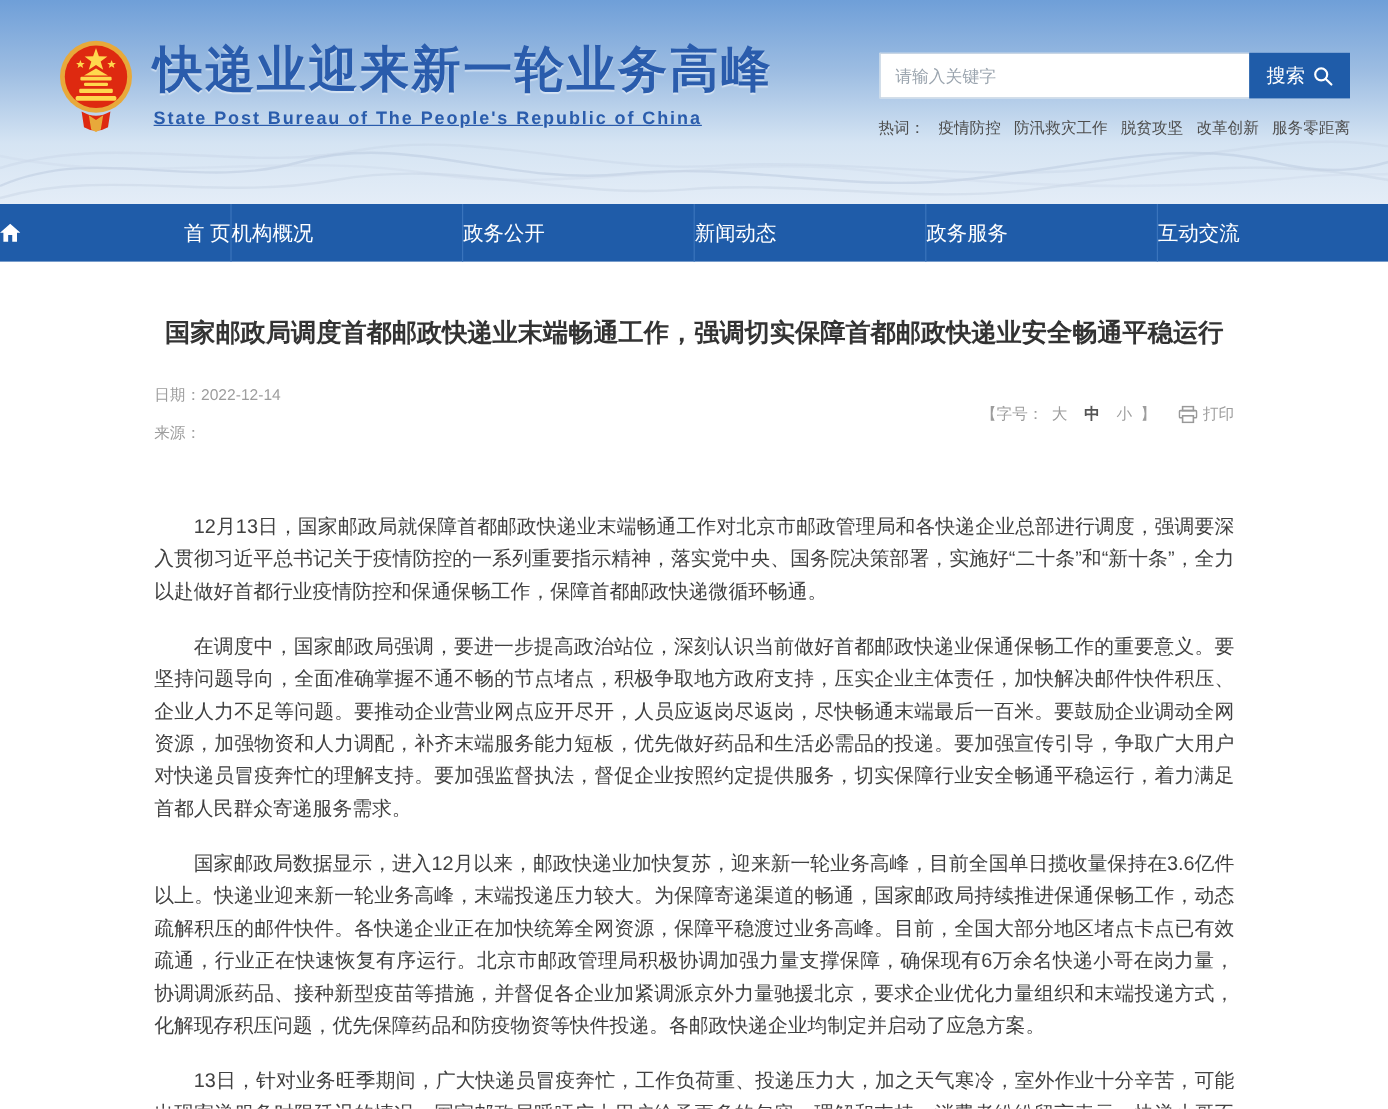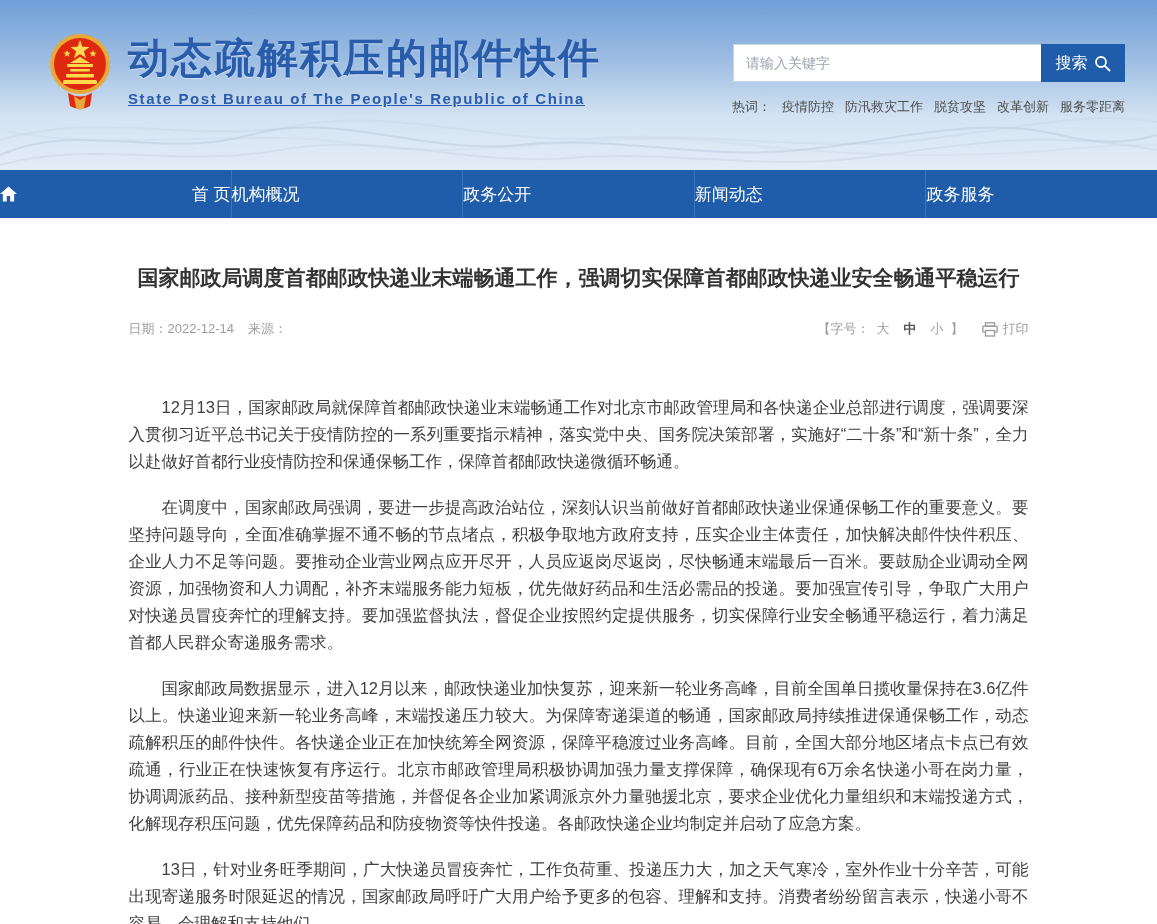--- a/index.html
+++ b/index.html
@@ -121,21 +121,21 @@
     line-height: 32px;
   }
   .article-meta {
     margin-top: 26px;
     display: flex;
     justify-content: space-between;
     align-items: center;
     font-size: 13px;
     color: #9d9d9d;
   }
-  .meta-left { display: flex; gap: 14px; }
+  .meta-left { display: flex; gap: 14px; flex-direction: column; }
   .meta-right { display: flex; align-items: center; gap: 0; }
   .fs-option { color: #9d9d9d; cursor: pointer; margin: 0 7px; }
   .fs-option.active { color: #555555; font-weight: bold; }
   .print-link {
     display: flex; align-items: center; gap: 5px;
     margin-left: 18px; cursor: pointer; color: #9d9d9d;
   }
   .article-body { margin-top: 56px; }
   .article-body p {
     font-size: 16.5px;
@@ -167,21 +167,21 @@
         <polygon points="45,20 46,22.4 48.6,22.6 46.6,24.2 47.3,26.7 45,25.2 42.7,26.7 43.4,24.2 41.4,22.6 44,22.4" fill="#ffd84d"></polygon>
         <rect x="19" y="34" width="26" height="3" rx="1" fill="#ffd84d"></rect>
         <path d="M22 33 L32 27 L42 33 Z" fill="#ffd84d"></path>
         <rect x="22" y="39" width="20" height="2.6" rx="1" fill="#ffd84d"></rect>
         <rect x="18" y="44" width="28" height="3.4" rx="1" fill="#ffd84d"></rect>
         <rect x="15" y="50" width="34" height="4" rx="1.5" fill="#ffd84d"></rect>
         <path d="M20 63 Q32 70 44 63 L42 76 Q32 82 22 76 Z" fill="#de2910"></path>
         <path d="M26 66 L32 70 L38 66 L36 78 L32 80 L28 78 Z" fill="#e8a93a"></path>
       </svg>
       <div class="brand-text">
-        <div class="site-title">动态疏解积压的邮件快件</div>
+        <div class="site-title">快递业迎来新一轮业务高峰</div>
         <div class="site-subtitle">State Post Bureau of The People's Republic of China</div>
       </div>
     </div>
 
     <div class="header-right">
       <div class="search-row">
         <input class="search-input" type="text" placeholder="请输入关键字" style="">
         <button class="search-button">
           <span>搜索</span>
           <svg width="17" height="17" viewBox="0 0 17 17">
@@ -214,20 +214,23 @@
   </div>
   <div class="nav-item">
     <span>政务公开</span>
   </div>
   <div class="nav-item">
     <span>新闻动态</span>
   </div>
   <div class="nav-item">
     <span>政务服务</span>
   </div>
+  <div class="nav-item">
+    <span>互动交流</span>
+  </div>
 </nav>
 
 <main class="article-wrap">
   <h1 class="article-title">国家邮政局调度首都邮政快递业末端畅通工作，强调切实保障首都邮政快递业安全畅通平稳运行</h1>
 
   <div class="article-meta">
     <div class="meta-left">
       <span>日期：2022-12-14</span>
       <span>来源：</span>
     </div>

